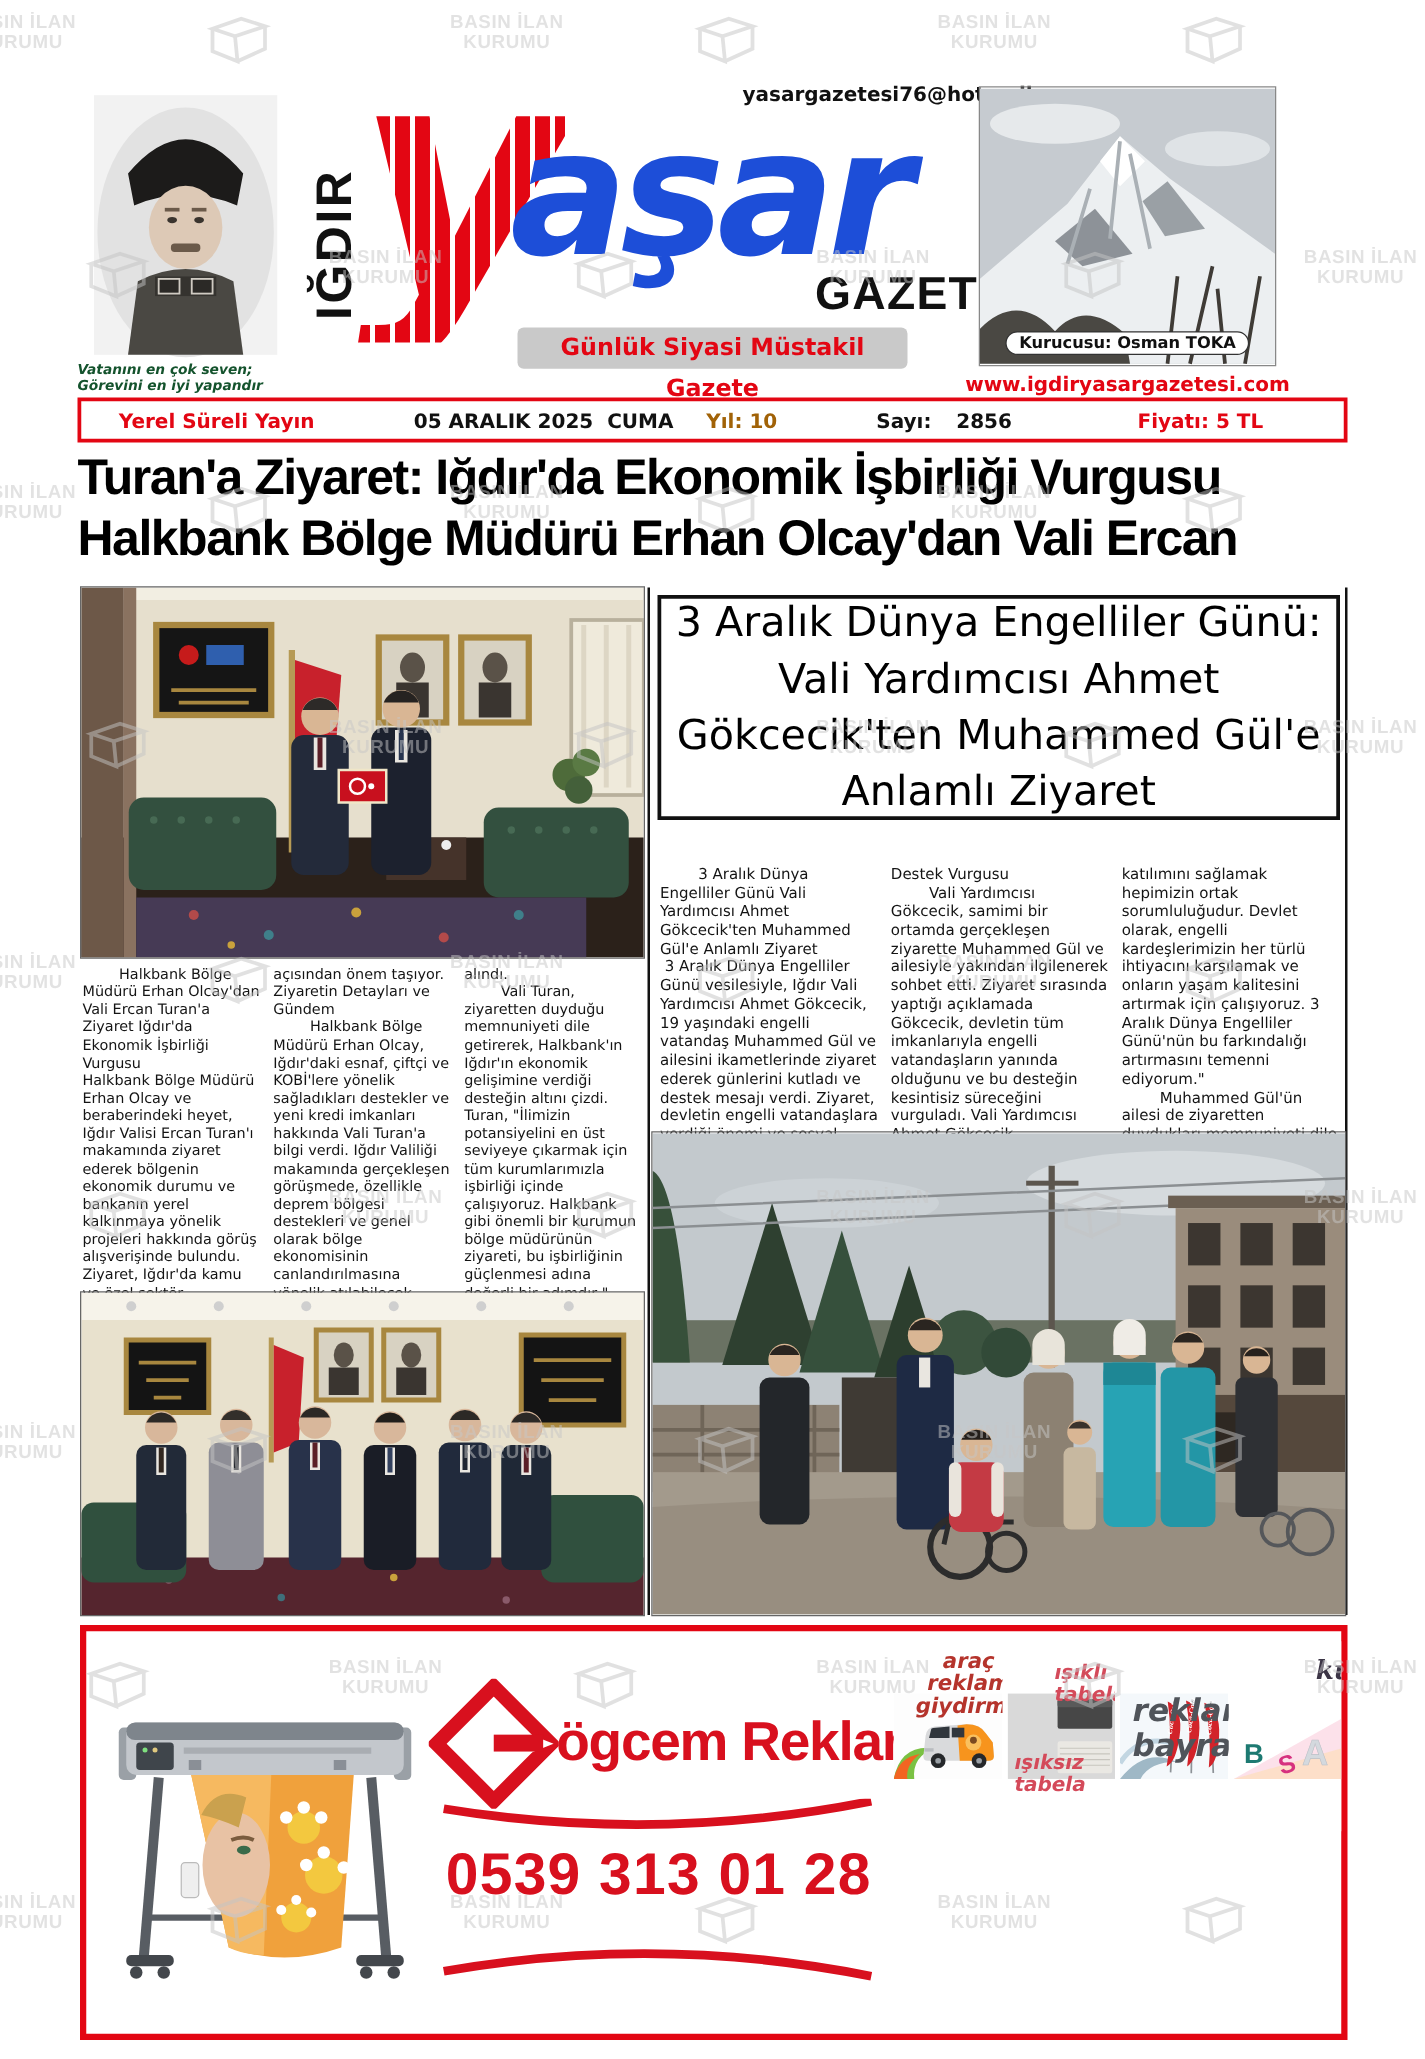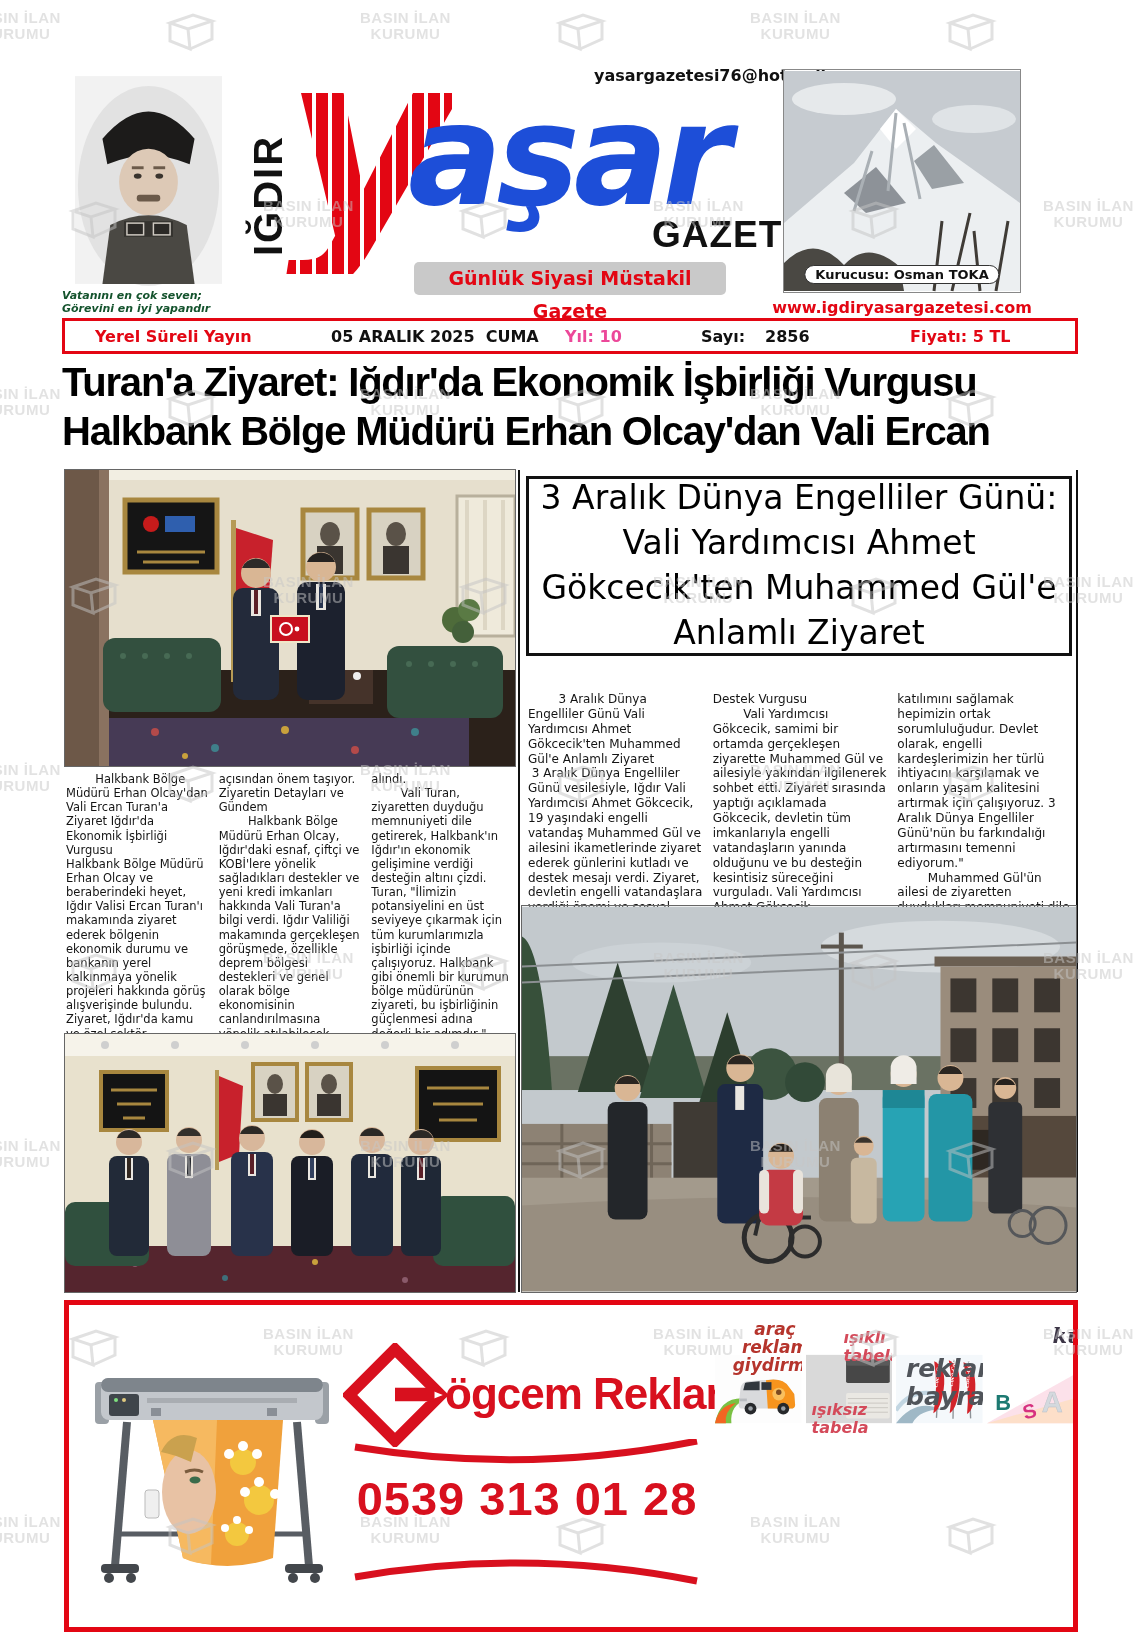--- a/index.html
+++ b/index.html
@@ -40,21 +40,21 @@
   #founder{position:absolute;left:50%;bottom:8px;transform:translateX(-50%);background:#fff;
            border:1px solid #333;border-radius:12px;padding:1px 10px;font-size:13px;font-weight:bold;
            white-space:nowrap;}
   #website{left:700px;top:236px;width:280px;text-align:center;color:#e30613;font-weight:bold;font-size:16px;}
 
   
   #infobar{left:62px;top:318px;width:1016px;height:36px;border:3px solid #e30613;box-sizing:border-box;}
   #infobar span{position:absolute;top:6px;font-size:16px;font-weight:bold;white-space:pre;}
   #pubtype{left:30px;color:#e30613;}
   #issuedate{left:266px;color:#111;}
-  #yearlbl{left:500px;color:#ec4899;}
+  #yearlbl{left:500px;color:#a16207;}
   #sayilbl{left:636px;color:#111;}
   #sayival{left:700px;color:#111;}
   #price{left:845px;color:#e30613;}
 
   
   #headline{left:62px;top:358px;width:1020px;font-family:"Liberation Sans",sans-serif;
             font-size:40px;font-weight:800;letter-spacing:-1.2px;line-height:1.22;color:#000;}
 
   
   .ph{outline:1px solid #666;}

